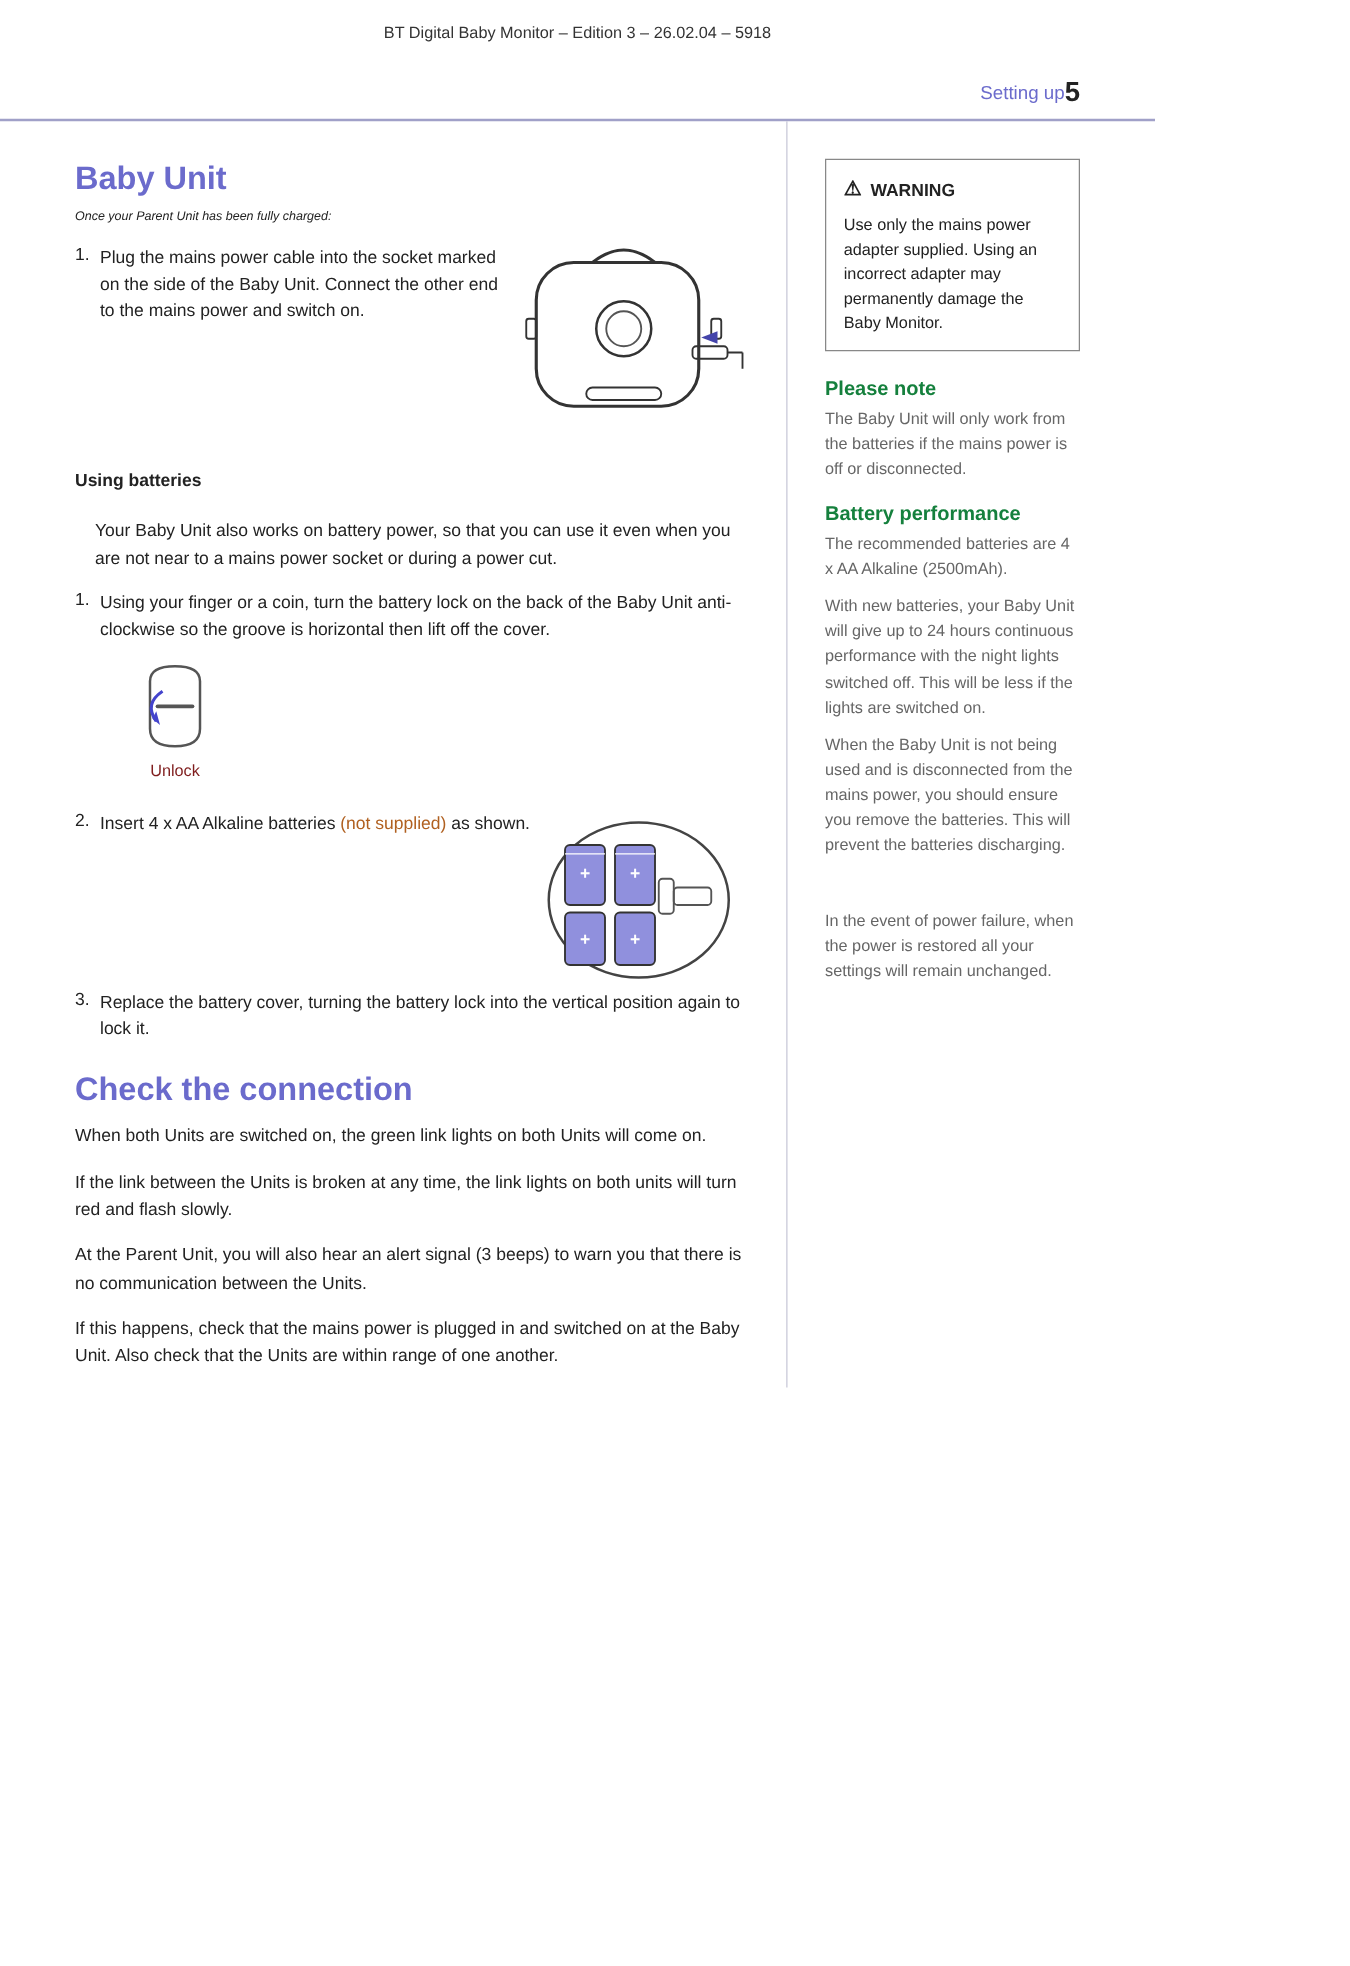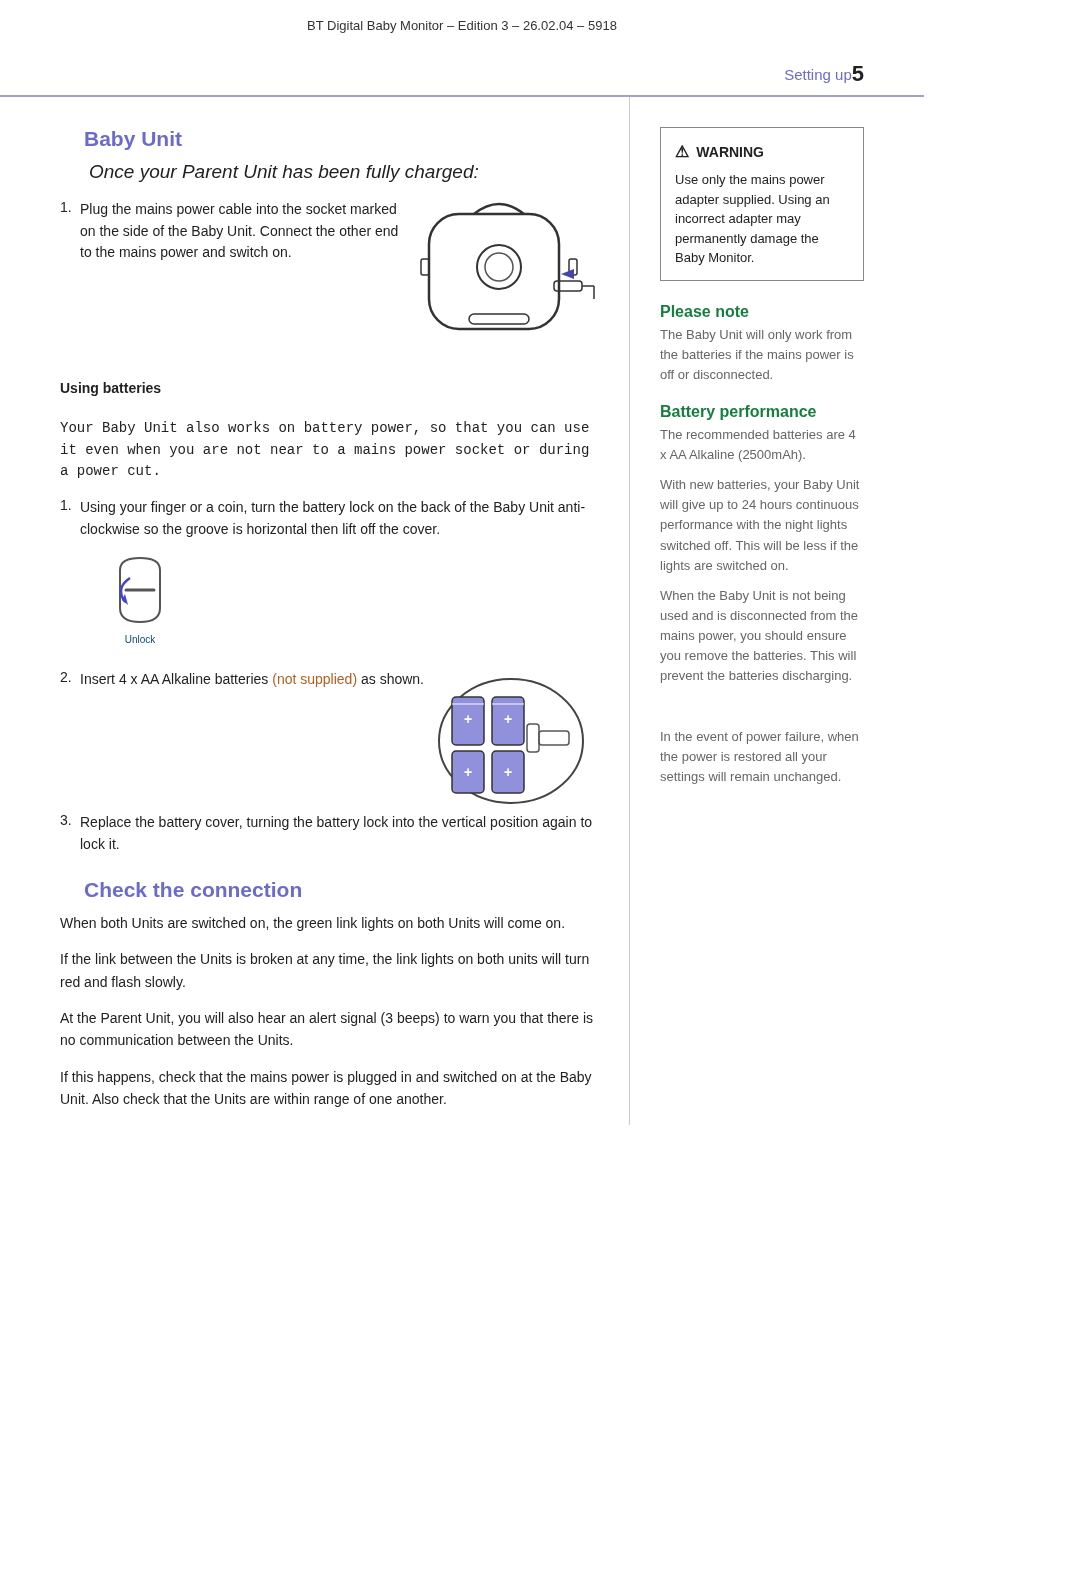--- a/index.html
+++ b/index.html
@@ -65,32 +65,30 @@
 
     .right-col {
       flex: 1;
       padding-left: 30px;
       padding-top: 30px;
     }
 
     
     .section-heading {
       color: #6b6bcc;
-      font-size: 21px;
+      font-size: 26px;
       font-weight: bold;
       margin-bottom: 10px;
-      margin-left: 24px;
     }
 
     .section-intro {
       font-style: italic;
-      font-size: 19px;
+      font-size: 10px;
       margin-bottom: 16px;
       color: #222;
-      margin-left: 29px;
     }
 
     
     .numbered-item {
       display: flex;
       flex-direction: row;
       margin-bottom: 14px;
       align-items: flex-start;
     }
     .num {
@@ -113,22 +111,22 @@
       gap: 24px;
       margin: 10px 0 10px 20px;
     }
     .lock-img-block {
       display: flex;
       flex-direction: column;
       align-items: center;
       gap: 4px;
     }
     .lock-label {
-      font-size: 10px;
-      color: #0c4a6e;
+      font-size: 13px;
+      color: #7f1d1d;
       text-align: center;
     }
 
     .using-batteries-heading {
       font-weight: bold;
       font-size: 14px;
       margin: 18px 0 22px 0;
     }
 
     
@@ -241,21 +239,21 @@
 
             <polygon points="162,75 175,70 175,80" fill="#4444aa"></polygon>
 
             <rect x="70" y="115" width="60" height="10" rx="5" fill="none" stroke="#333" stroke-width="1.5"></rect>
           </svg>
         </div>
       </div>
 
       <p class="using-batteries-heading">Using batteries</p>
 
-      <p class="item-text" style="margin-bottom:14px; margin-left:0;font-family:Liberation Mono, monospace;">Your Baby Unit also works on battery power, so that you can use it even when you are not near to a mains power socket or during a power cut.</p>
+      <p class="item-text" style="margin-bottom:14px; margin-left:16px;">Your Baby Unit also works on battery power, so that you can use it even when you are not near to a mains power socket or during a power cut.</p>
 
       <div class="numbered-item">
         <span class="num">1.</span>
         <div style="flex:1;">
           <span class="item-text">Using your finger or a coin, turn the battery lock on the back of the Baby Unit anti-clockwise so the groove is horizontal then lift off the cover.</span>
           
           <div class="battery-lock-row">
             <div class="lock-img-block">
 
               <svg width="80" height="80" viewBox="0 0 80 80">

